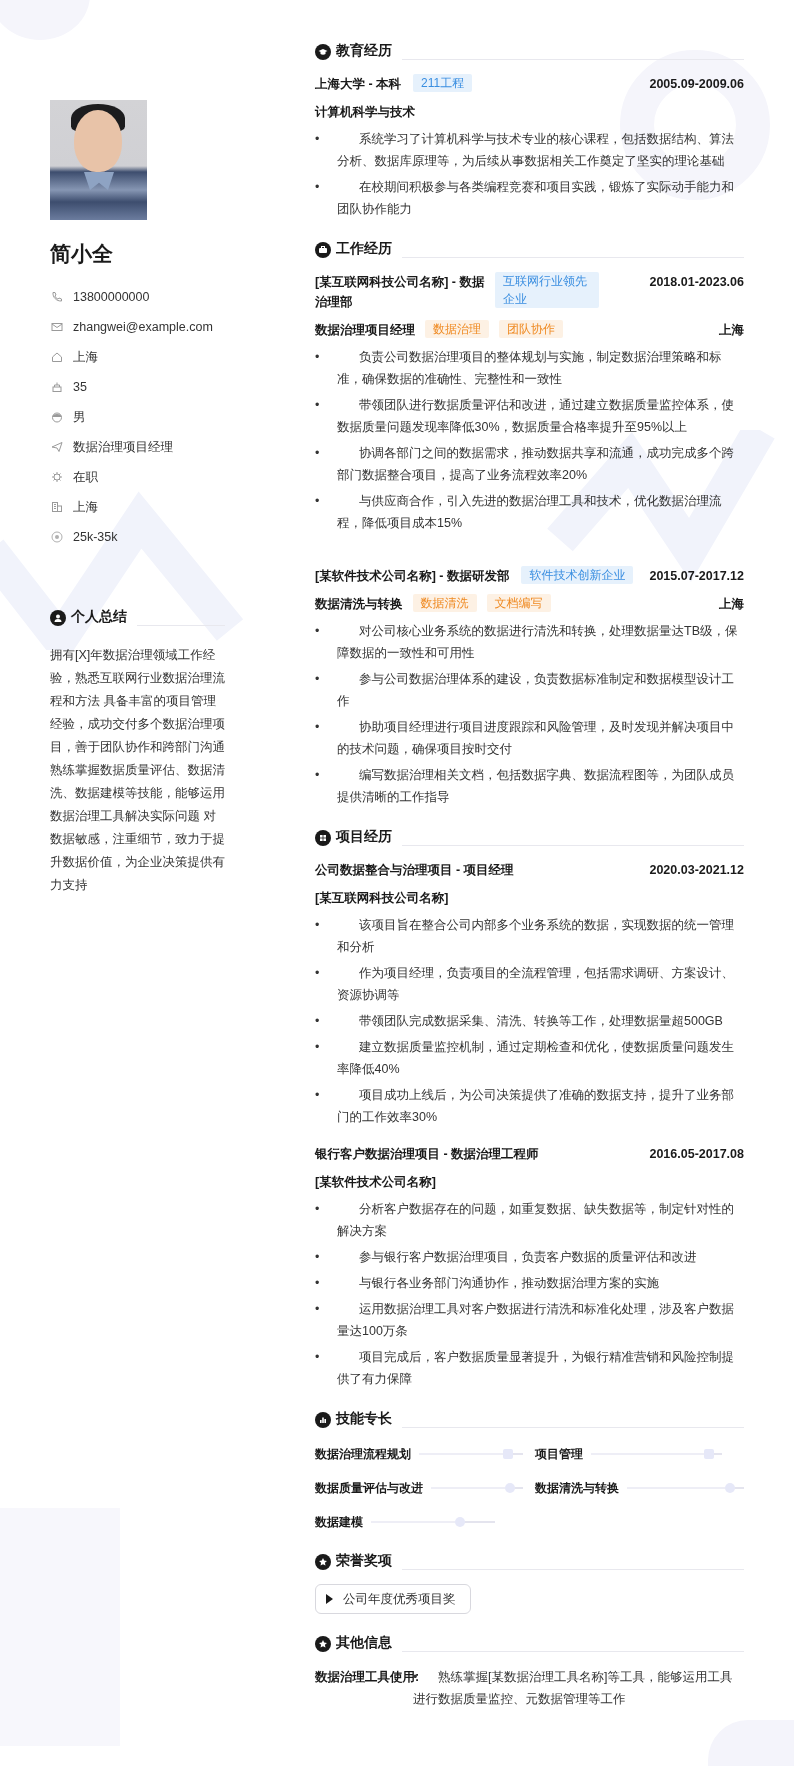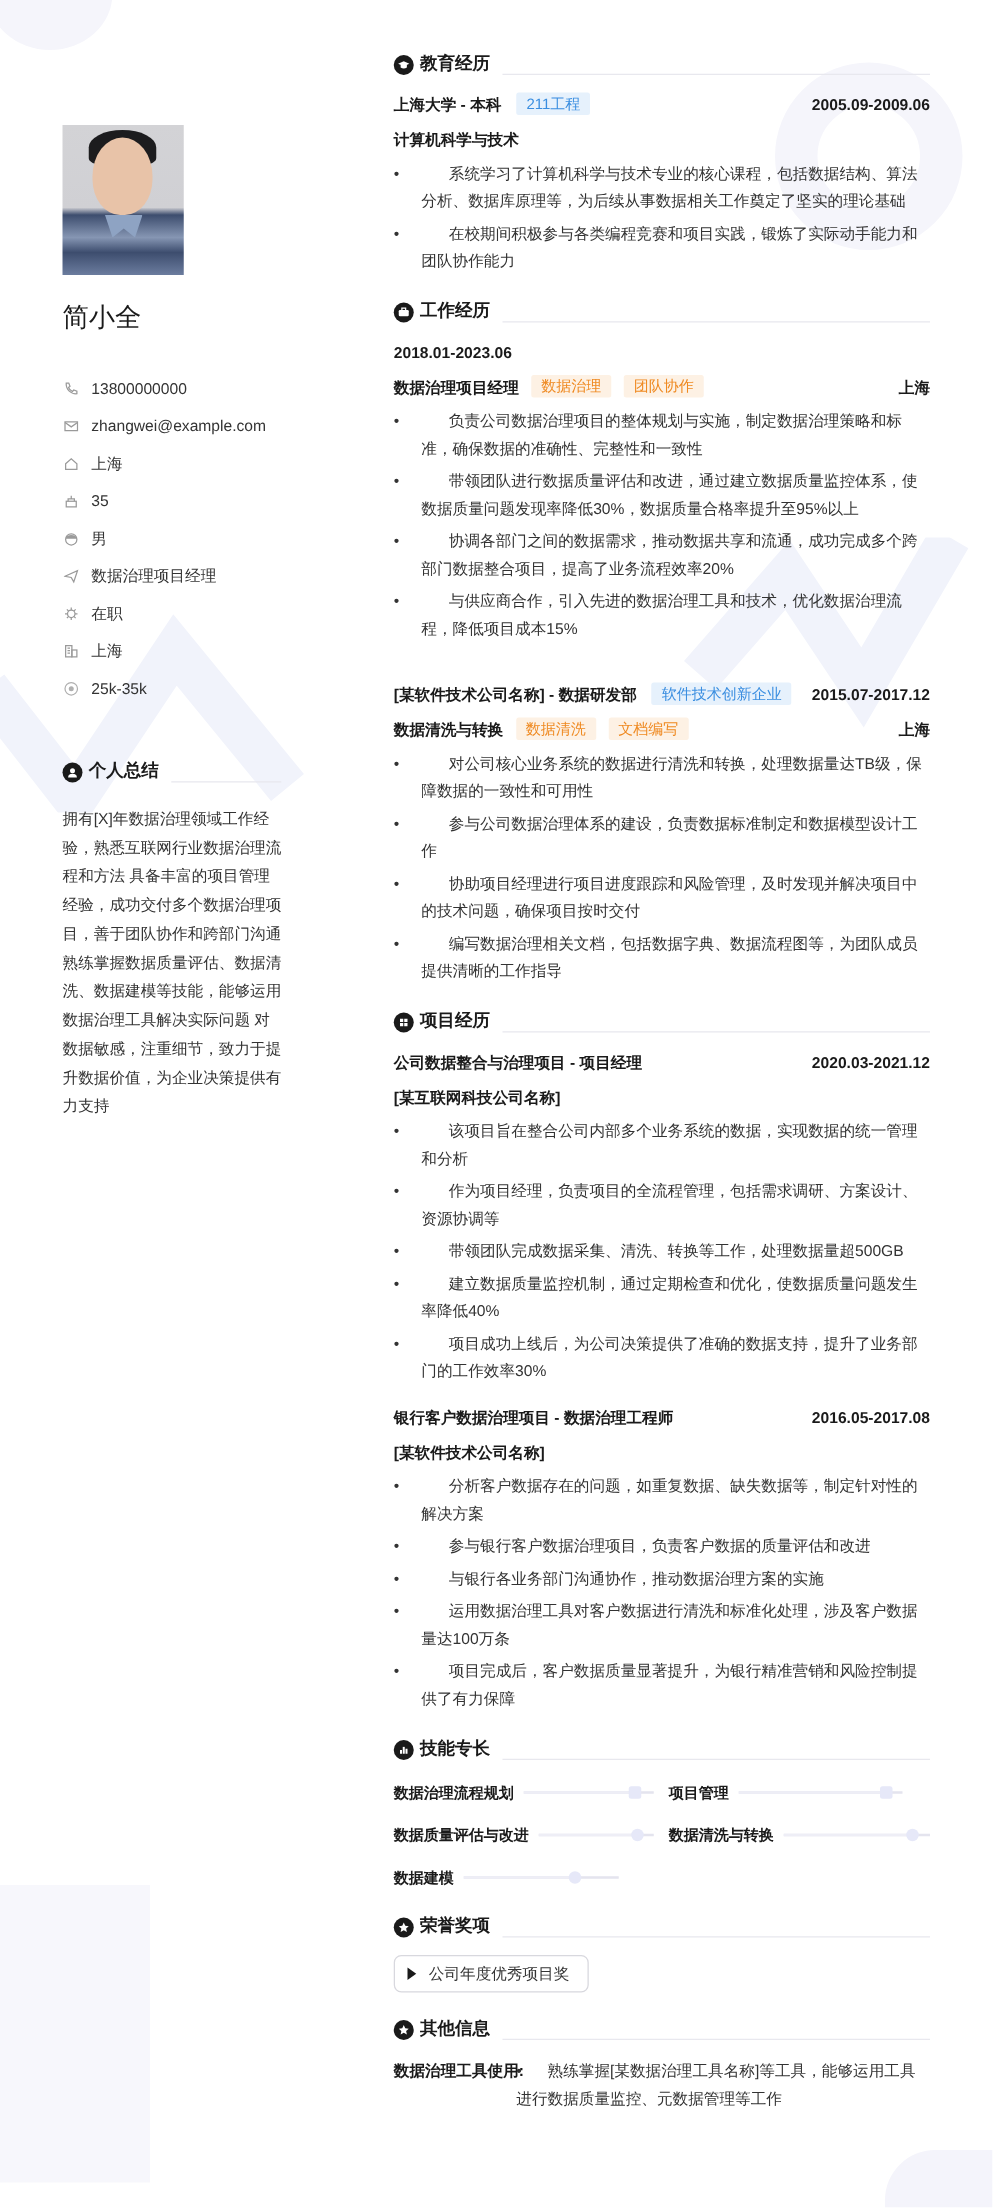--- a/index.html
+++ b/index.html
@@ -23,22 +23,22 @@
   
   .left { left: 50px; top: 0; width: 190px; }
   .photo {
     position: absolute; left: 0; top: 100px; width: 97px; height: 120px;
     background: linear-gradient(180deg, #d3d3d6 0%, #d0d0d4 55%, #3d4d6e 60%, #8696b3 75%, #3d4d6e 85%, #6b7c9e 100%);
     overflow: hidden;
   }
   .photo .head { position: absolute; left: 24px; top: 10px; width: 48px; height: 62px; border-radius: 50% 50% 46% 46%; background: #e8c3a8; }
   .photo .hair { position: absolute; left: 21px; top: 4px; width: 54px; height: 28px; border-radius: 50% 50% 20% 20%; background: #1c1c1e; }
   .photo .collar { position: absolute; left: 34px; top: 72px; width: 30px; height: 18px; background: #8ea3c3; clip-path: polygon(0 0,100% 0,80% 100%,50% 60%,20% 100%); }
-  .name { position: absolute; left: 0; top: 240px; font-size: 21px; font-weight: normal; color: #1a1a1a; }
-  .info-list { position: absolute; left: 0; top: 296px; }
+  .name { position: absolute; left: 0; top: 240px; font-size: 21px; font-weight: bold; color: #1a1a1a; }
+  .info-list { position: absolute; left: 0; top: 282px; }
   .info-item { display: flex; align-items: center; height: 30px; font-size: 12.5px; color: #333; }
   .info-icon { width: 14px; height: 14px; margin-right: 9px; color: #9a9a9a; display: inline-flex; align-items: center; justify-content: center; }
   .info-icon svg { width: 12px; height: 12px; }
 
   .summary { position: absolute; left: 0; top: 608px; width: 175px; }
   .sec-title { display: flex; align-items: flex-end; font-size: 14px; font-weight: bold; color: #1a1a1a; }
   .sec-icon { width: 16px; height: 16px; border-radius: 50%; background: #1a1a1a; margin-right: 5px; display: inline-flex; align-items: center; justify-content: center; flex-shrink: 0; }
   .sec-icon svg { width: 10px; height: 10px; }
   .sec-line { flex: 1; height: 1px; background: #e8e8ee; margin-left: 10px; }
   .summary-text { margin-top: 18px; font-size: 12.5px; line-height: 23px; color: #333; }
@@ -228,20 +228,24 @@
             <rect x="1" y="3" width="8" height="5" rx="1" fill="#fff"></rect>
             <rect x="3.5" y="1.5" width="3" height="2" fill="none" stroke="#fff"></rect>
           </svg>
         </span>
       <span>工作经历</span>
       <span class="sec-line"></span>
     </div>
 
     <div class="entry">
       <div class="row">
+        <div class="row-left">
+          <span class="title-strong" style="width:170px;">[某互联网科技公司名称] - 数据治理部</span>
+          <span class="tag-blue" style="width:104px;margin-left:10px;">互联网行业领先企业</span>
+        </div>
         <span class="date">2018.01-2023.06</span>
       </div>
       <div class="row sub">
         <div class="row-left">
           <span class="title-strong">数据治理项目经理</span>
           <span class="tag-orange">数据治理</span>
           <span class="tag-orange">团队协作</span>
         </div>
         <span class="date">上海</span>
       </div>

